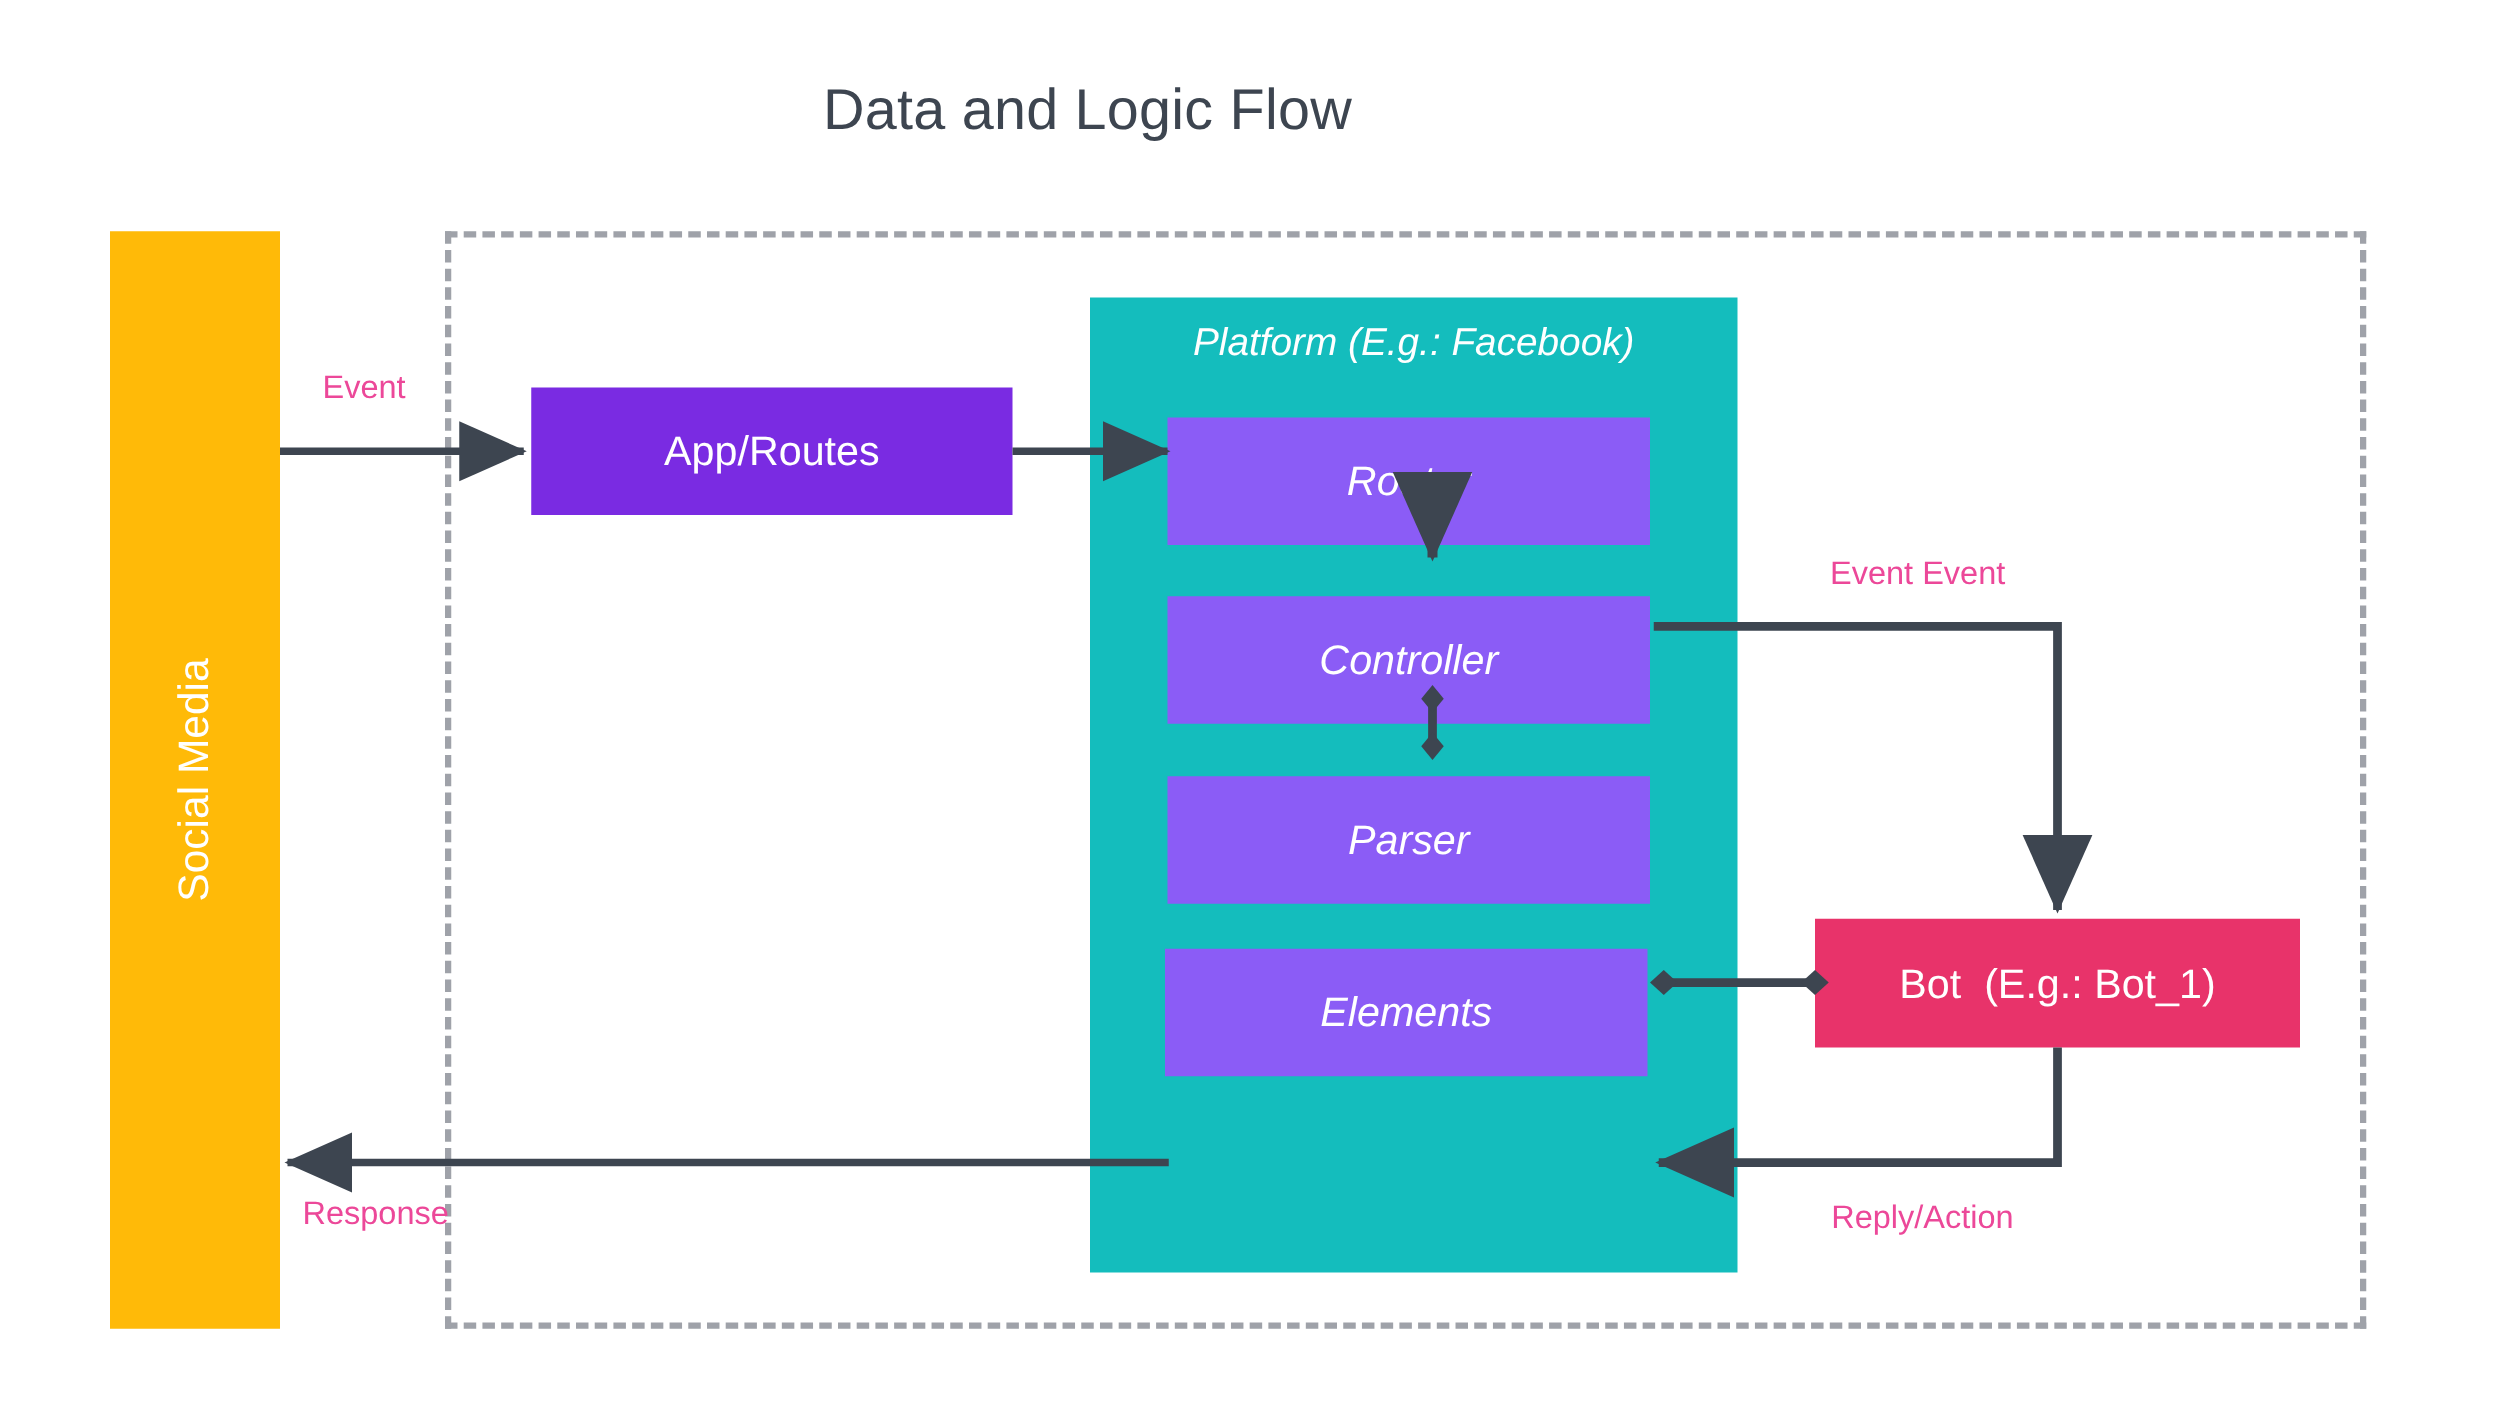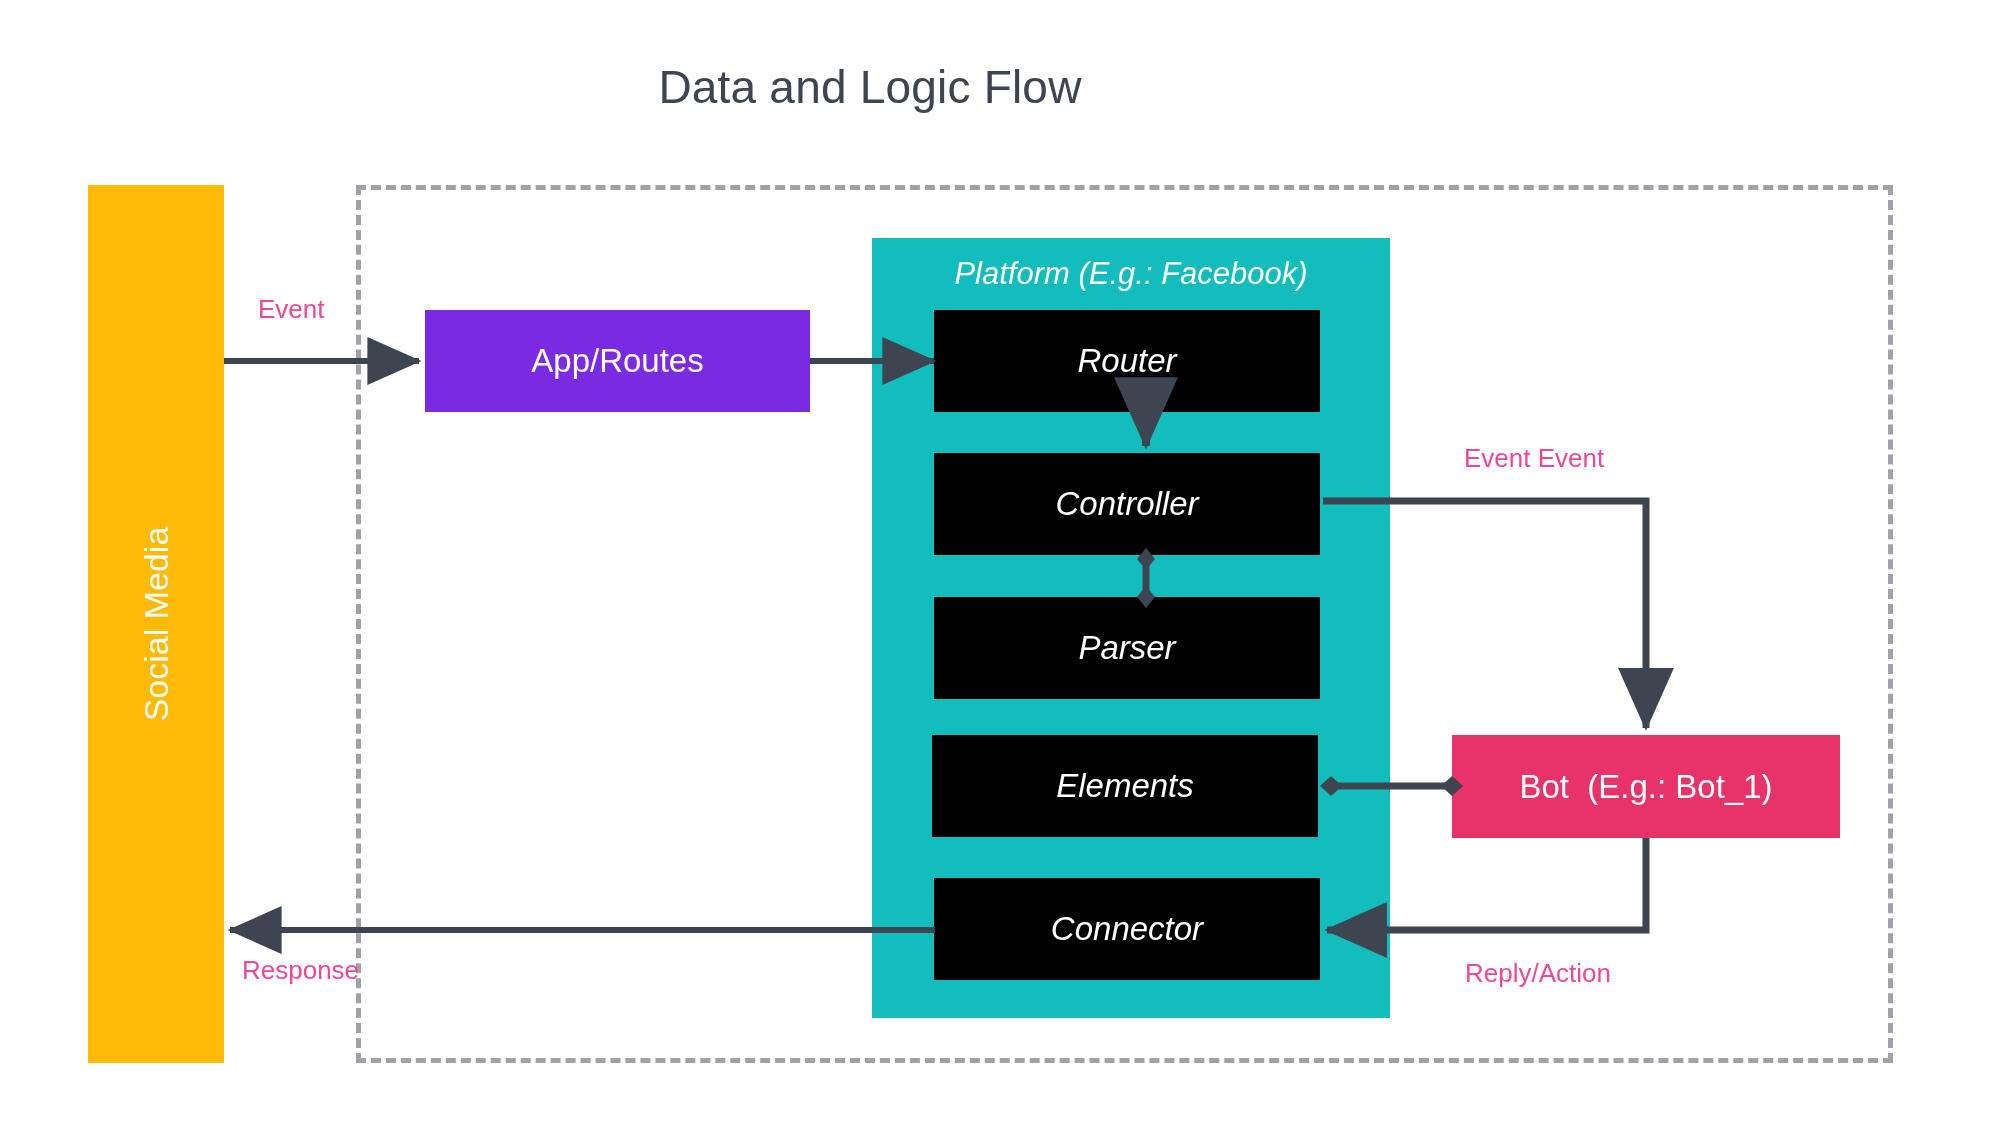--- a/index.html
+++ b/index.html
@@ -94,26 +94,27 @@
     width: 518px;
     text-align: center;
     color: #ffffff;
     font-size: 31px;
   }
   .inner-box {
     position: absolute;
     left: 62px;
     width: 386px;
     height: 102px;
-    background: #000000;
+    background: #8b5cf6;
     display: flex;
     align-items: center;
     justify-content: center;
     color: #ffffff;
     font-size: 33px;
+    margin-top: 24px;
   }
   .inner-router    { top: 72px;  }
   .inner-controller{ top: 215px; }
   .inner-parser    { top: 359px; }
   .inner-elements  { top: 497px; left: 60px; }
   .inner-connector { top: 640px; left: 62px; }
 
   
   .bot {
     position: absolute;
@@ -165,21 +166,20 @@
   </div>
 
   <div class="app-routes">App/Routes</div>
 
   <div class="platform">
     <div class="platform-title">Platform (E.g.: Facebook)</div>
     <div class="inner-box inner-router">Router</div>
     <div class="inner-box inner-controller">Controller</div>
     <div class="inner-box inner-parser">Parser</div>
     <div class="inner-box inner-elements">Elements</div>
-    <div class="inner-box inner-connector">Connector</div>
   </div>
 
   <div class="bot">Bot  (E.g.: Bot_1)</div>
 
   <svg class="wires" viewBox="0 0 2000 1125" xmlns="http://www.w3.org/2000/svg">
     <defs>
       <marker id="arrowR" markerWidth="10" markerHeight="10" refX="8.6" refY="4" orient="auto" markerUnits="strokeWidth">
         <path d="M0,0 L9,4 L0,8 z" fill="#3d4550"></path>
       </marker>
       <marker id="arrowD" markerWidth="10" markerHeight="10" refX="8.6" refY="4" orient="auto" markerUnits="strokeWidth">

